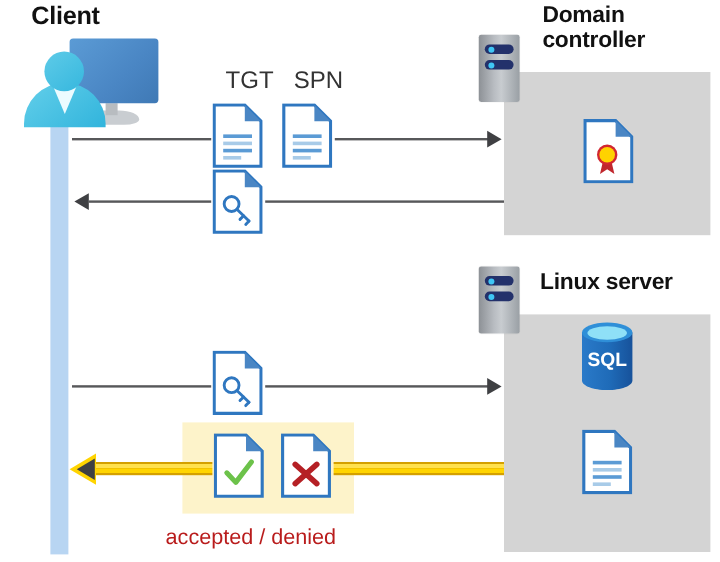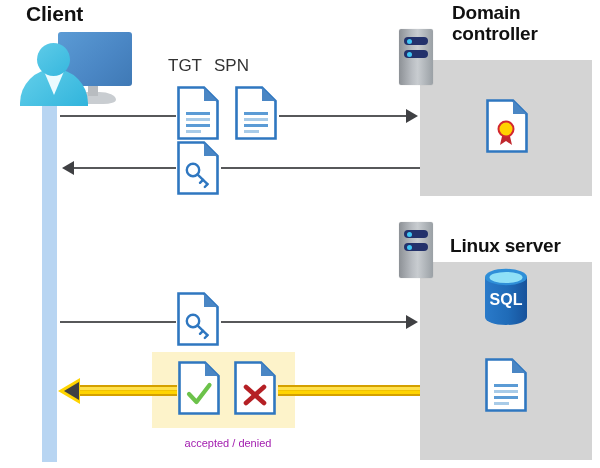--- a/index.html
+++ b/index.html
@@ -30,21 +30,21 @@
   #client-title {
     left: 26px; top: 2px;
     font-size: 21px;
   }
   #dc-title {
     left: 452px; top: 2px;
     font-size: 19px;
     width: 150px;
   }
   #linux-title {
-    left: 450px; top: 235px;
+    left: 450px; top: 225px;
     font-size: 19px;
   }
 
   
   #client-lifeline {
     left: 42px; top: 86px;
     width: 15px; height: 376px;
     background: #b8d5f2;
   }
 
@@ -119,40 +119,40 @@
 
   
   #accept-deny-highlight {
     left: 152px; top: 352px;
     width: 143px; height: 76px;
     background: #fdf3ca;
   }
   #accept-deny-label {
     left: 138px; top: 437px;
     width: 180px;
-    text-align: center;
-    font-size: 11px;
-    color: #a21caf;
+    text-align: left;
+    font-size: 18px;
+    color: #b91c1c;
   }
 
   
   .doc {
     width: 42px; height: 54px;
   }
   .doc svg { display: block; }
 
   .doc-label {
     position: absolute;
-    font-size: 17px;
+    font-size: 20px;
     color: #333333;
-    text-align: left;
+    text-align: right;
     width: 60px;
   }
   #tgt-label { left: 168px; top: 56px; }
-  #spn-label { left: 214px; top: 56px; }
+  #spn-label { left: 226px; top: 56px; }
 
   #tgt-doc { left: 177px; top: 86px; }
   #spn-doc { left: 235px; top: 86px; }
   #key-doc-1 { left: 177px; top: 141px; }
   #key-doc-2 { left: 177px; top: 292px; }
   #ok-doc  { left: 178px; top: 361px; }
   #no-doc  { left: 234px; top: 361px; }
 
   #cert-doc { left: 486px; top: 99px; }
   #sql-icon { left: 479px; top: 267px; }

